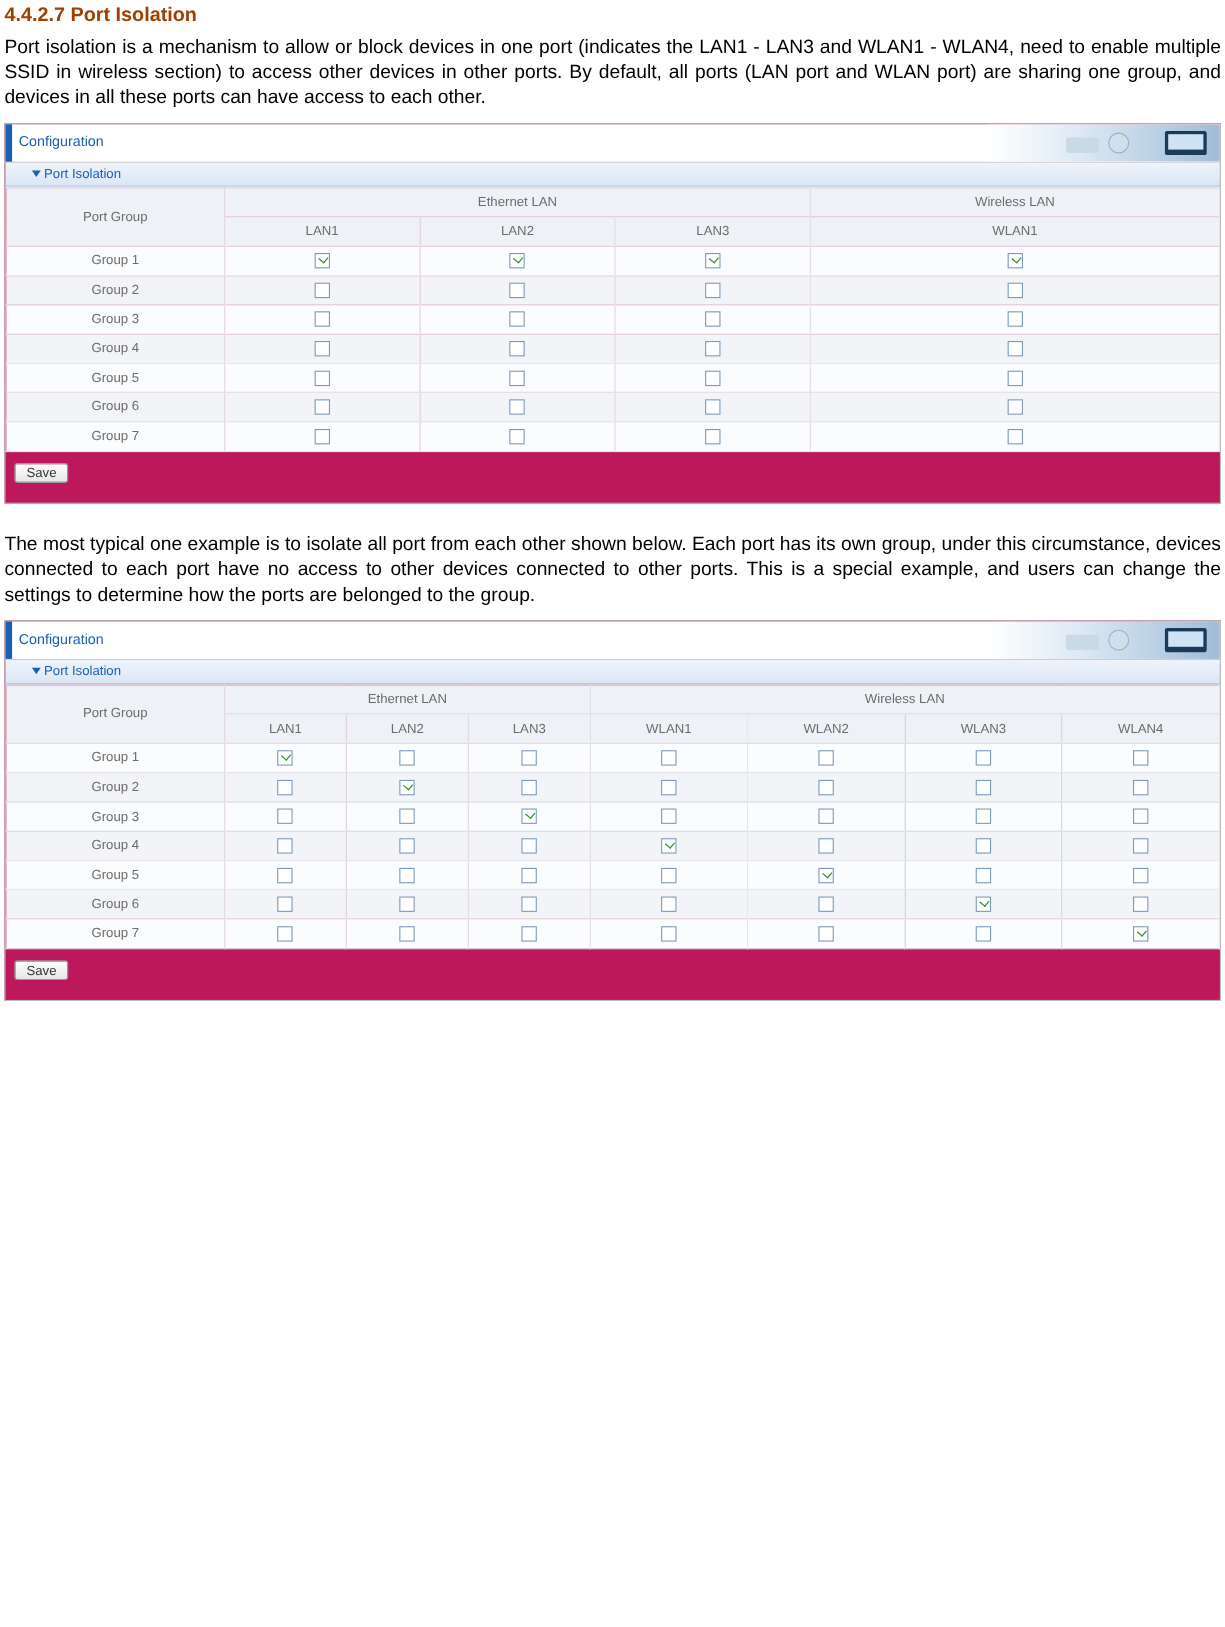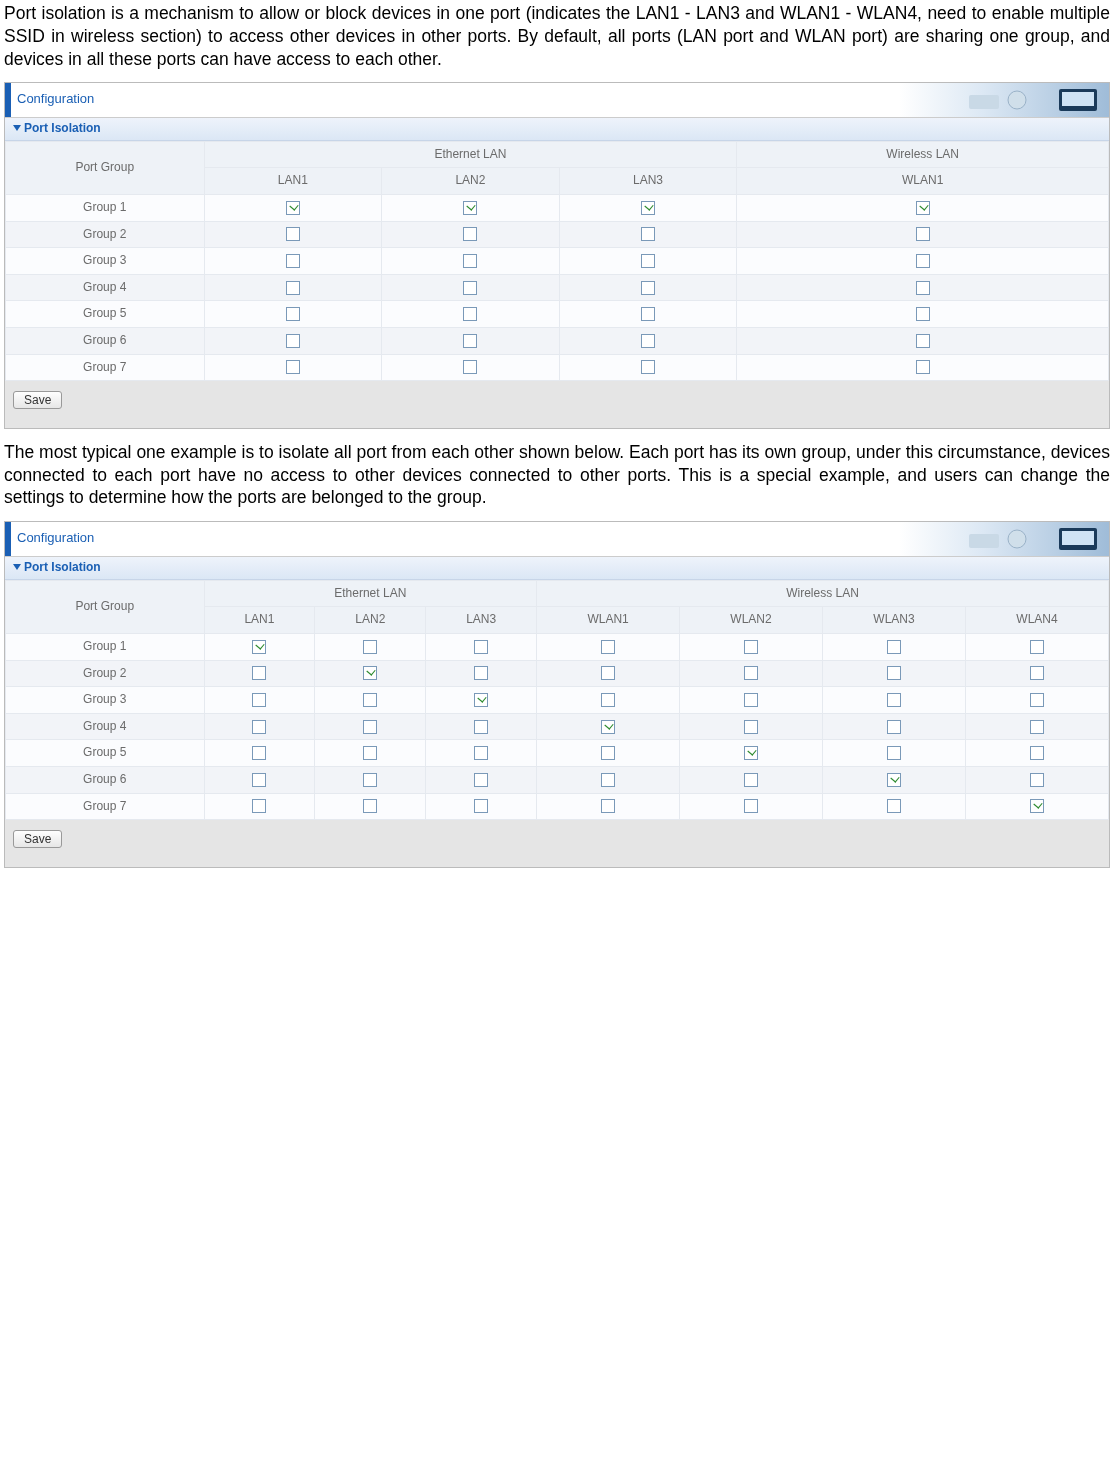--- a/index.html
+++ b/index.html
@@ -20,22 +20,22 @@
     font-weight: bold;
     font-size: 18px;
     margin: 0 0 6px 0;
   }
   .para {
     text-align: justify;
     margin: 0 0 12px 0;
   }
   .config-panel {
     border: 1px solid #bbb;
-    margin-bottom: 12px;
-    background: #e5e5e5;
+    margin-bottom: 25px;
+    background: #be185d;
   }
   .config-header {
     display: flex;
     align-items: stretch;
     height: 34px;
     border-bottom: 1px solid #ccc;
     background: #fff;
   }
   .cfg-left-bar {
     width: 6px;
@@ -59,22 +59,22 @@
     position: absolute;
     right: 0;
     top: 0;
     height: 34px;
     width: 210px;
   }
   .section-bar {
     background: linear-gradient(#eef3fb, #dbe7f5);
     color: #1a5fb4;
     font-size: 12px;
-    font-weight: bold;
-    padding: 3px 8px;
+    font-weight: normal;
+    padding: 3px 24px;
     border-bottom: 1px solid #c7d5e8;
   }
   .section-bar .tri {
     display: inline-block;
     width: 0; height: 0;
     border-left: 4px solid transparent;
     border-right: 4px solid transparent;
     border-top: 6px solid #1a5fb4;
     margin-right: 3px;
     vertical-align: 1px;
@@ -137,20 +137,21 @@
     text-align: center;
     font-size: 17px;
     margin-top: 330px;
   }
 </style>
 </head>
 <body>
 
 <div class="page-wrap">
 
+  <div class="section-heading">4.4.2.7 Port Isolation</div>
 
   <p class="para">Port isolation is a mechanism to allow or block devices in one port (indicates the LAN1 - LAN3 and WLAN1 - WLAN4, need to enable multiple SSID in wireless section) to access other devices in other ports. By default, all ports (LAN port and WLAN port) are sharing one group, and devices in all these ports can have access to each other.</p>
 
   <div class="config-panel">
     <div class="config-header">
       <div class="cfg-left-bar"></div>
       <div class="cfg-title">Configuration</div>
       <div class="cfg-spacer"></div>
       <div class="cfg-art">
         <svg viewBox="0 0 210 34" preserveAspectRatio="none">

